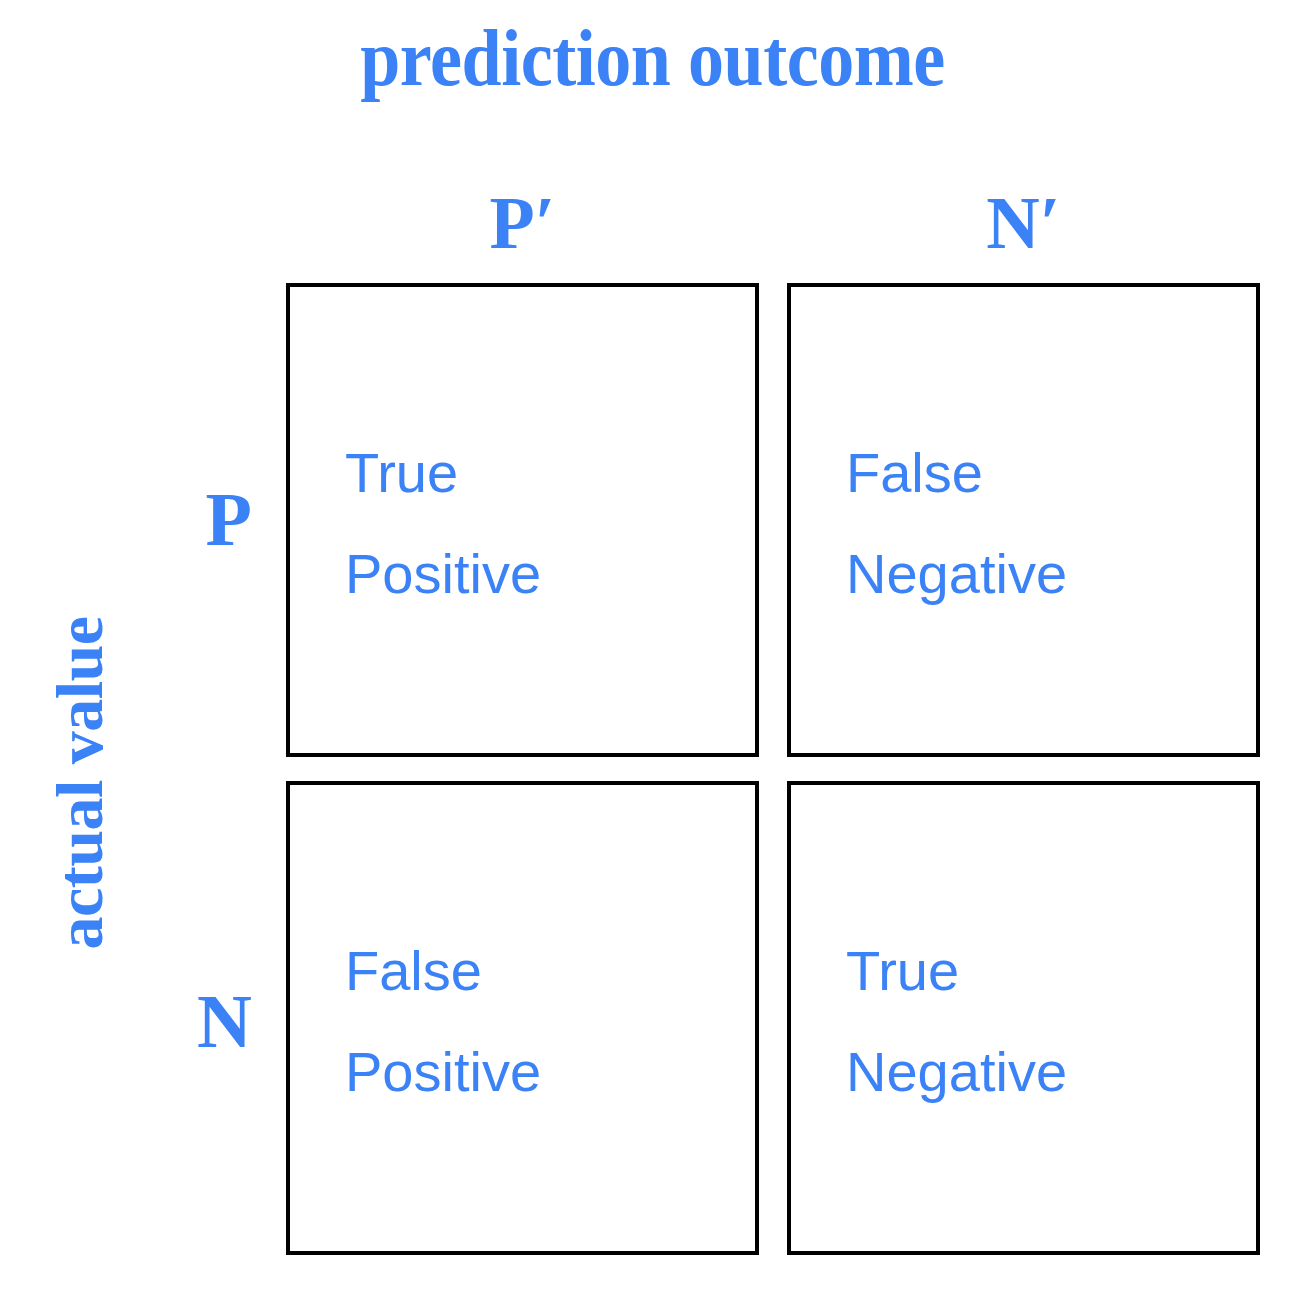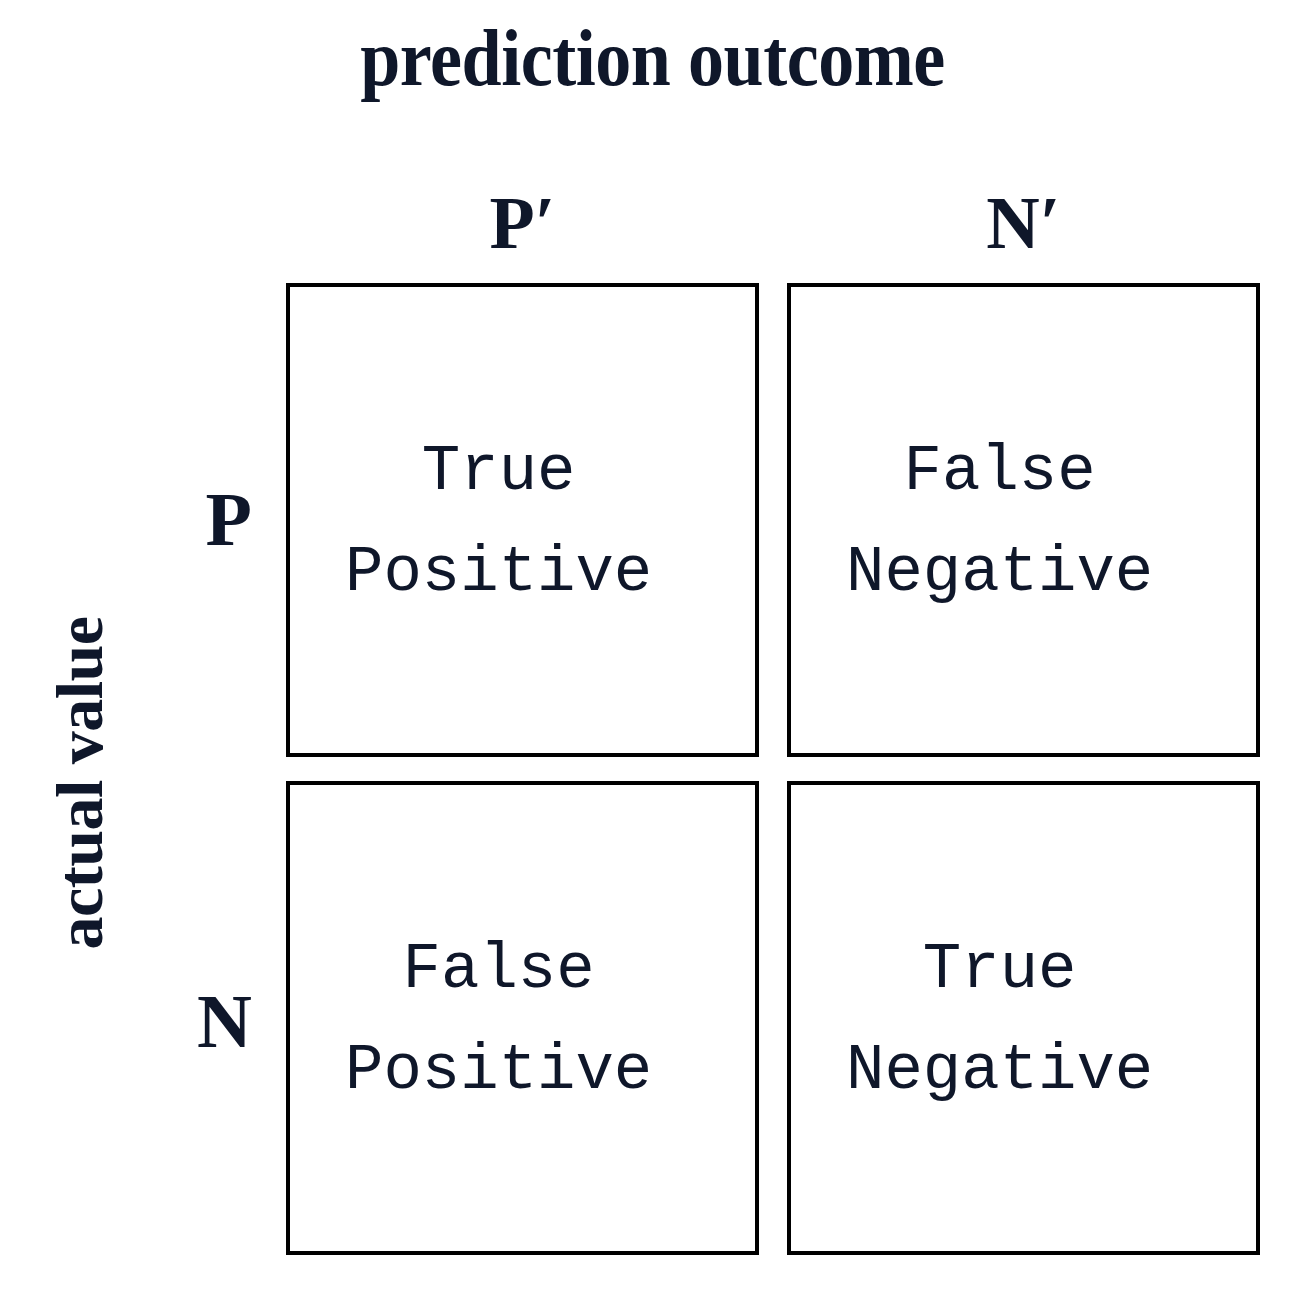--- a/index.html
+++ b/index.html
@@ -9,21 +9,21 @@
     background: #ffffff;
   }
 
   #canvas {
     position: relative;
     width: 1305px;
     height: 1305px;
     background: #ffffff;
     overflow: hidden;
     font-family: "Liberation Serif", "DejaVu Serif", serif;
-    color: #0f172a;
+    color: #3b82f6;
   }
 
   
   .diagram-title {
     position: absolute;
     left: 0;
     top: 14px;
     width: 1305px;
     text-align: center;
     font-family: "Liberation Serif", "DejaVu Serif", serif;
@@ -93,26 +93,25 @@
   }
   .matrix-cell.r0c0 { left: 286px; top: 283px; }
   .matrix-cell.r0c1 { left: 787px; top: 283px; }
   .matrix-cell.r1c0 { left: 286px; top: 781px; }
   .matrix-cell.r1c1 { left: 787px; top: 781px; }
 
   .cell-text {
     position: absolute;
     left: 55px;
     top: 135px;
-    font-family: Liberation Mono, monospace;
+    font-family: Liberation Sans, sans-serif;
     font-weight: normal;
-    font-size: 64px;
+    font-size: 56px;
     line-height: 101px;
     white-space: nowrap;
-    text-align: center;
   }
   .cell-text .line2 { display: block; }
 </style>
 </head>
 <body>
 
 <div id="canvas">
 
   <div class="diagram-title">prediction outcome</div>
 

